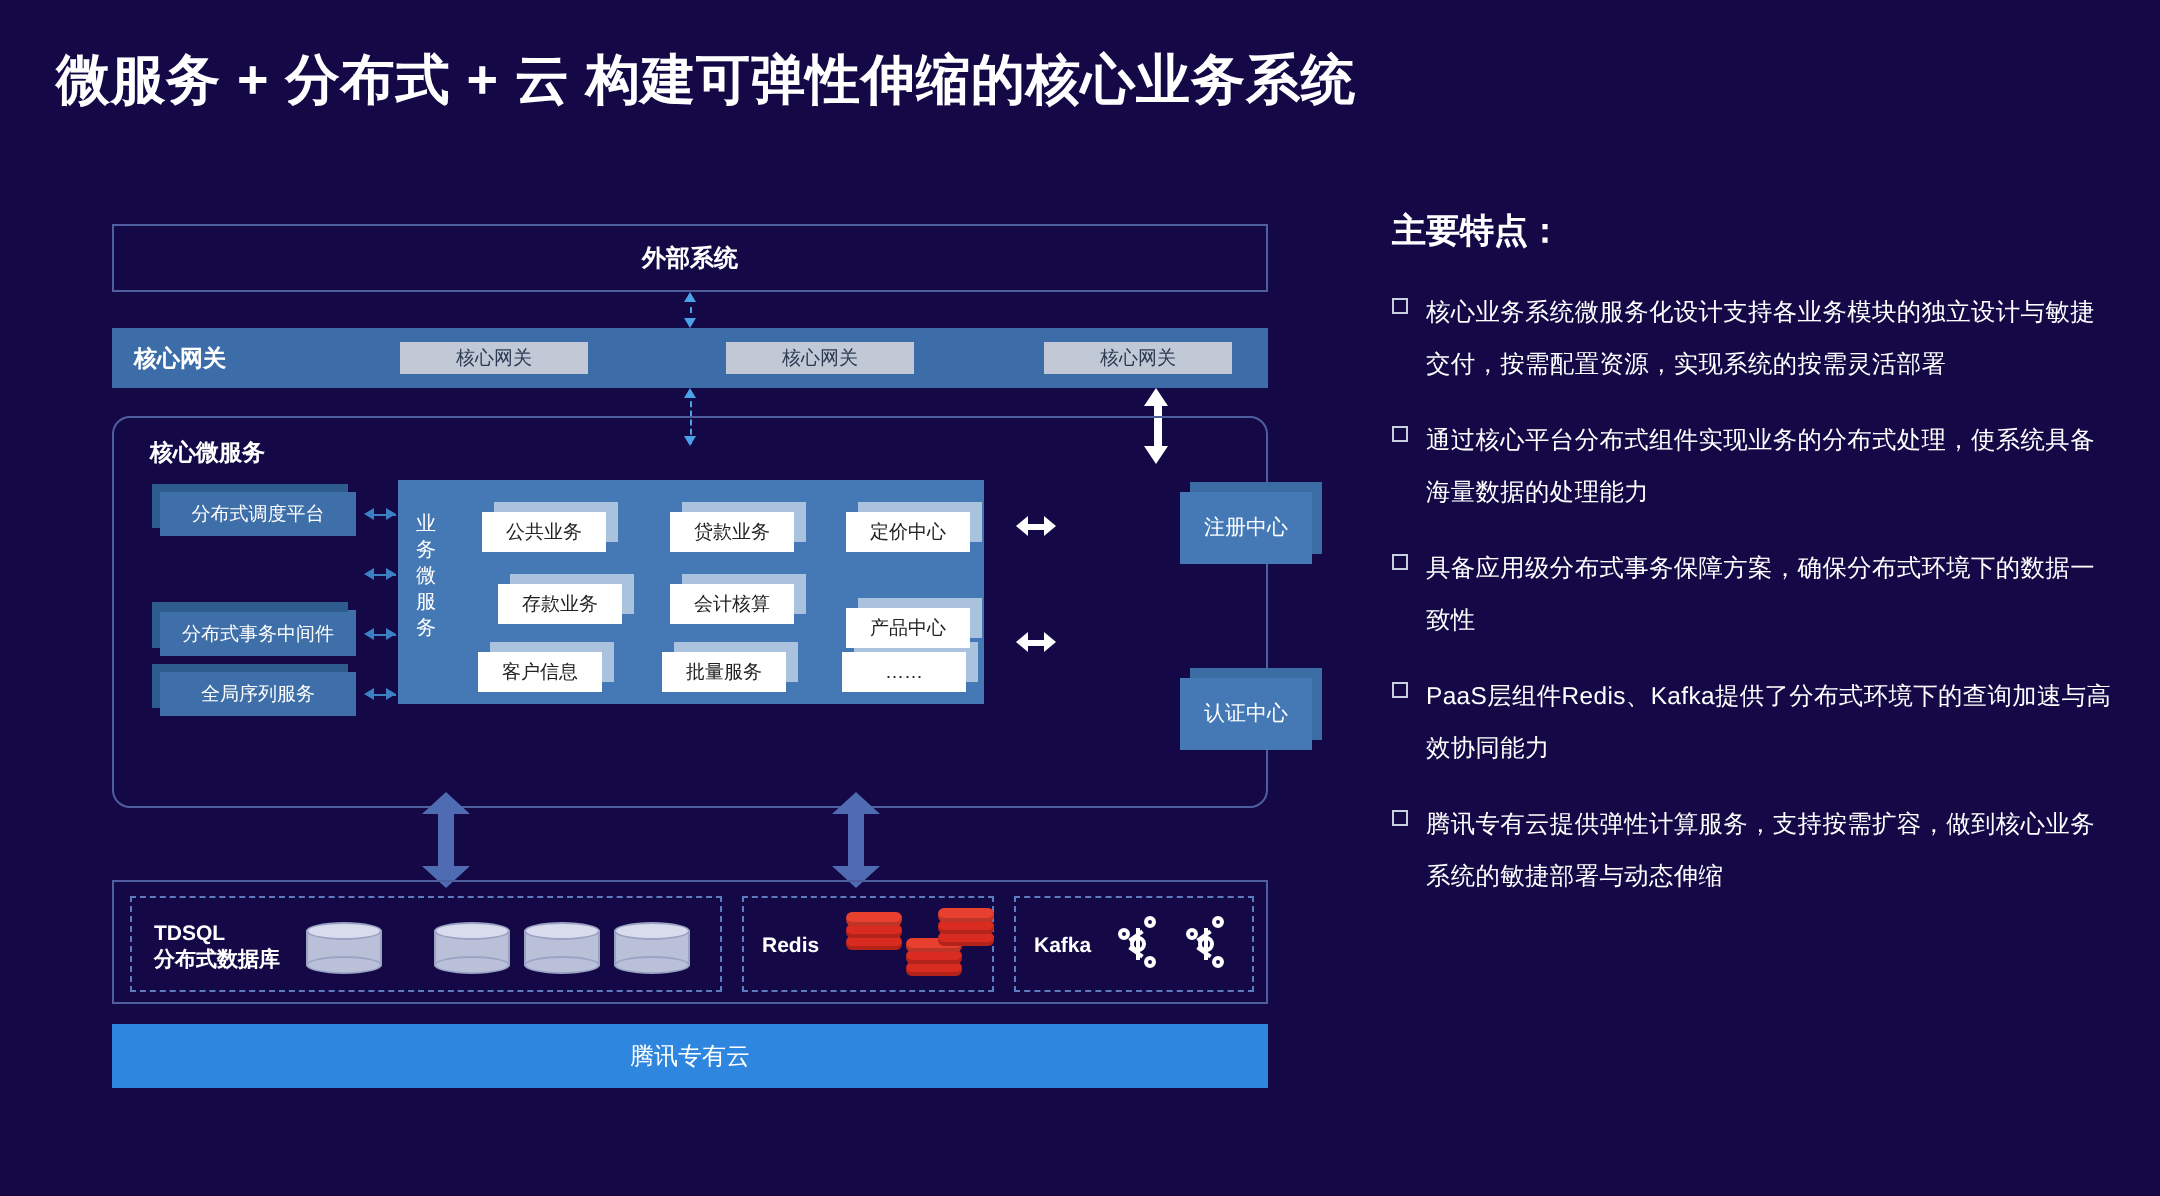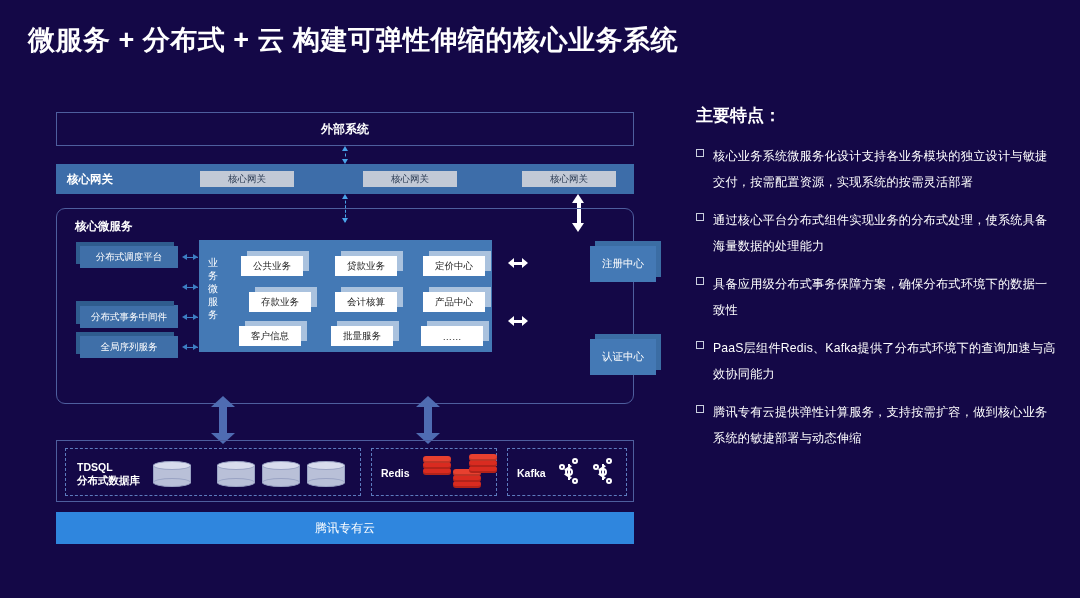--- a/index.html
+++ b/index.html
@@ -297,21 +297,21 @@
       </div>
 
       <div class="svc-card-wrap" style="left:50px; top:52px;">
         <div class="svc-shadow"></div>
         <div class="svc-card">存款业务</div>
       </div>
       <div class="svc-card-wrap" style="left:136px; top:52px;">
         <div class="svc-shadow"></div>
         <div class="svc-card">会计核算</div>
       </div>
-      <div class="svc-card-wrap" style="left:224px; top:52px;padding-left:16px;">
+      <div class="svc-card-wrap" style="left:224px; top:64px;padding-left:16px;">
         <div class="svc-shadow"></div>
         <div class="svc-card">产品中心</div>
       </div>
 
       <div class="svc-card-wrap" style="left:40px; top:86px;">
         <div class="svc-shadow"></div>
         <div class="svc-card">客户信息</div>
       </div>
       <div class="svc-card-wrap" style="left:132px; top:86px;">
         <div class="svc-shadow"></div>

